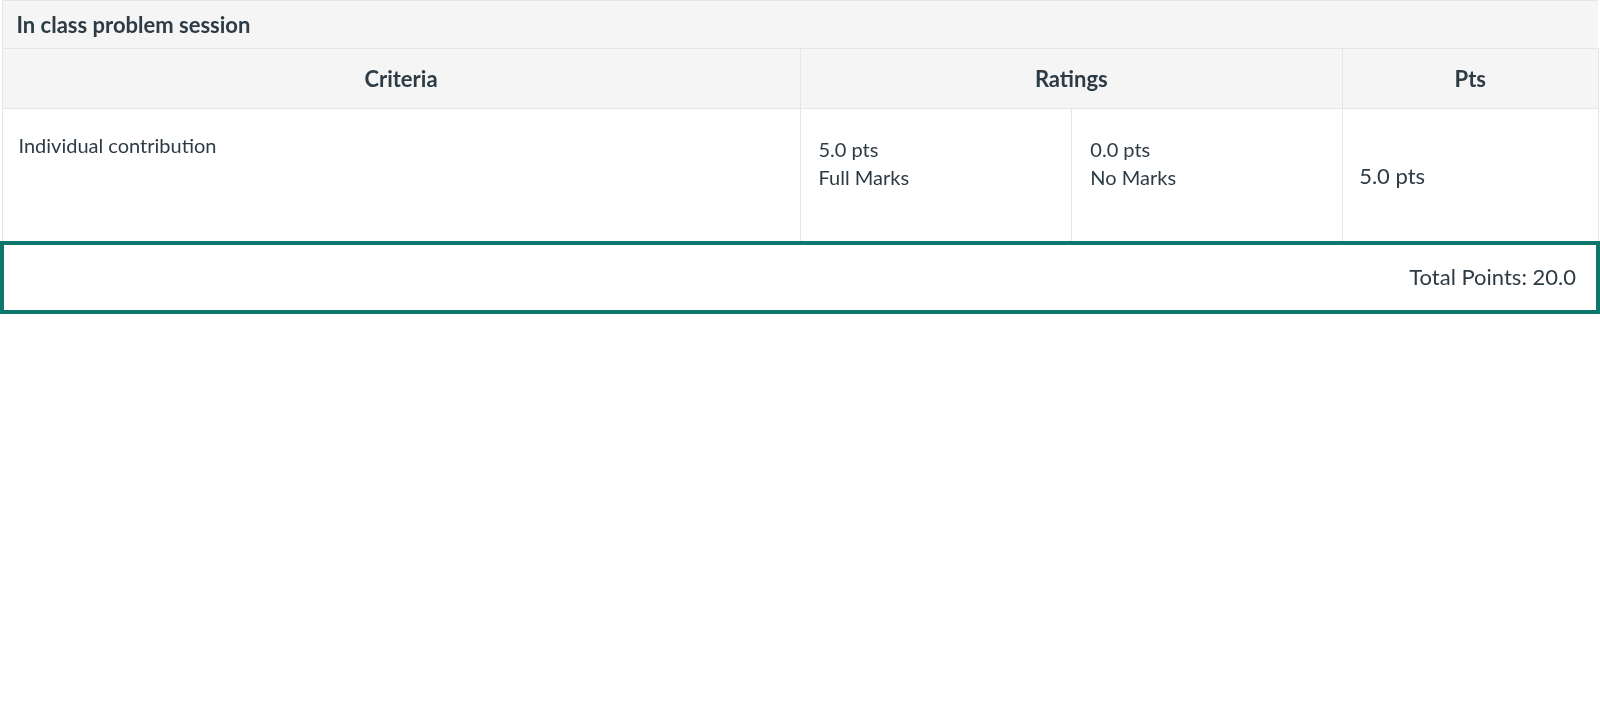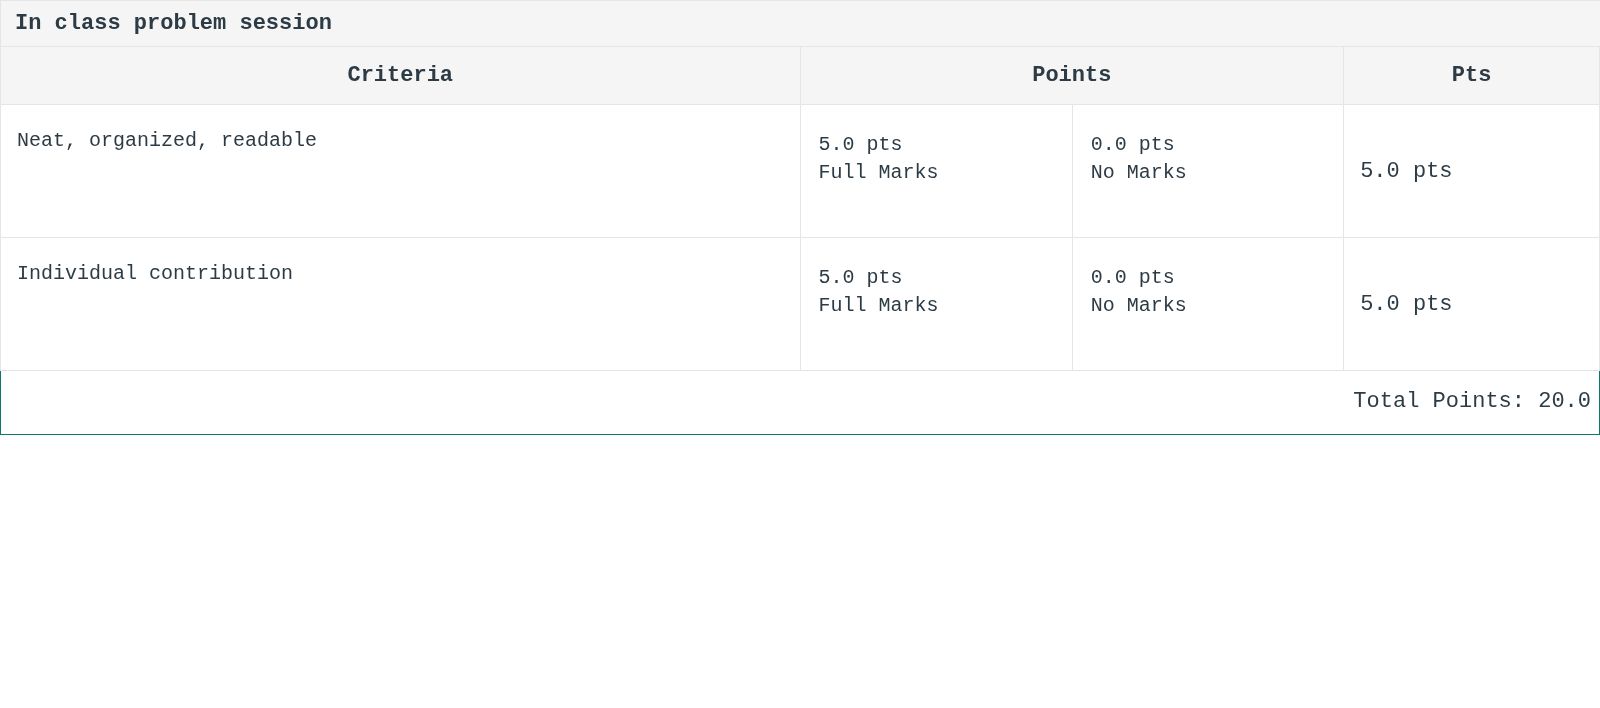--- a/index.html
+++ b/index.html
@@ -1,19 +1,18 @@
 <!DOCTYPE html>
 <html><head>
   <meta charset="utf-8">
   <style>
     * {
       box-sizing: border-box;
       margin: 0;
       padding: 0;
-      font-family: Liberation Mono, monospace;
     }
     body {
       font-family: "Lato", "Helvetica Neue", Helvetica, Arial, sans-serif;
       color: #2d3b45;
       background: #fff;
       width: 1600px;
     }
     .rubric-table {
       width: 100%;
       border-collapse: collapse;
@@ -72,23 +71,23 @@
       line-height: 1.4;
     }
     .pts-cell {
       border: 1px solid #e5e5e5;
       vertical-align: middle;
       padding: 0 16px;
       font-size: 22px;
       color: #2d3b45;
     }
     .total-row td {
-      border: 1px solid #0f766e;
+      border: 4px solid #0f766e;
       text-align: right;
-      padding: 18px 8px 20px 20px;
+      padding: 18px 20px 20px 20px;
       font-size: 22px;
       color: #2d3b45;
     }
     col.col-criteria { width: 50%; }
     col.col-ratings  { width: 34%; }
     col.col-pts      { width: 16%; }
   </style>
 </head>
 <body>
 
@@ -99,40 +98,24 @@
     <col class="col-pts">
   </colgroup>
 
   <tbody>
       <tr class="rubric-title-row">
     <td colspan="3">In class problem session</td>
   </tr>
 
   <tr class="rubric-head-row">
     <th>Criteria</th>
-    <th>Points</th>
+    <th>Ratings</th>
     <th>Pts</th>
   </tr>
 
-  <tr>
-    <td class="criterion-cell">Neat, organized, readable</td>
-    <td class="ratings-cell">
-      <div class="ratings-inner">
-        <div class="rating-col">
-          <span class="rating-pts">5.0 pts</span>
-          <span class="rating-label">Full Marks</span>
-        </div>
-        <div class="rating-col">
-          <span class="rating-pts">0.0 pts</span>
-          <span class="rating-label">No Marks</span>
-        </div>
-      </div>
-    </td>
-    <td class="pts-cell">5.0 pts</td>
-  </tr>
 
 
 
   <tr>
     <td class="criterion-cell">Individual contribution</td>
     <td class="ratings-cell">
       <div class="ratings-inner">
         <div class="rating-col">
           <span class="rating-pts">5.0 pts</span>
           <span class="rating-label">Full Marks</span>

